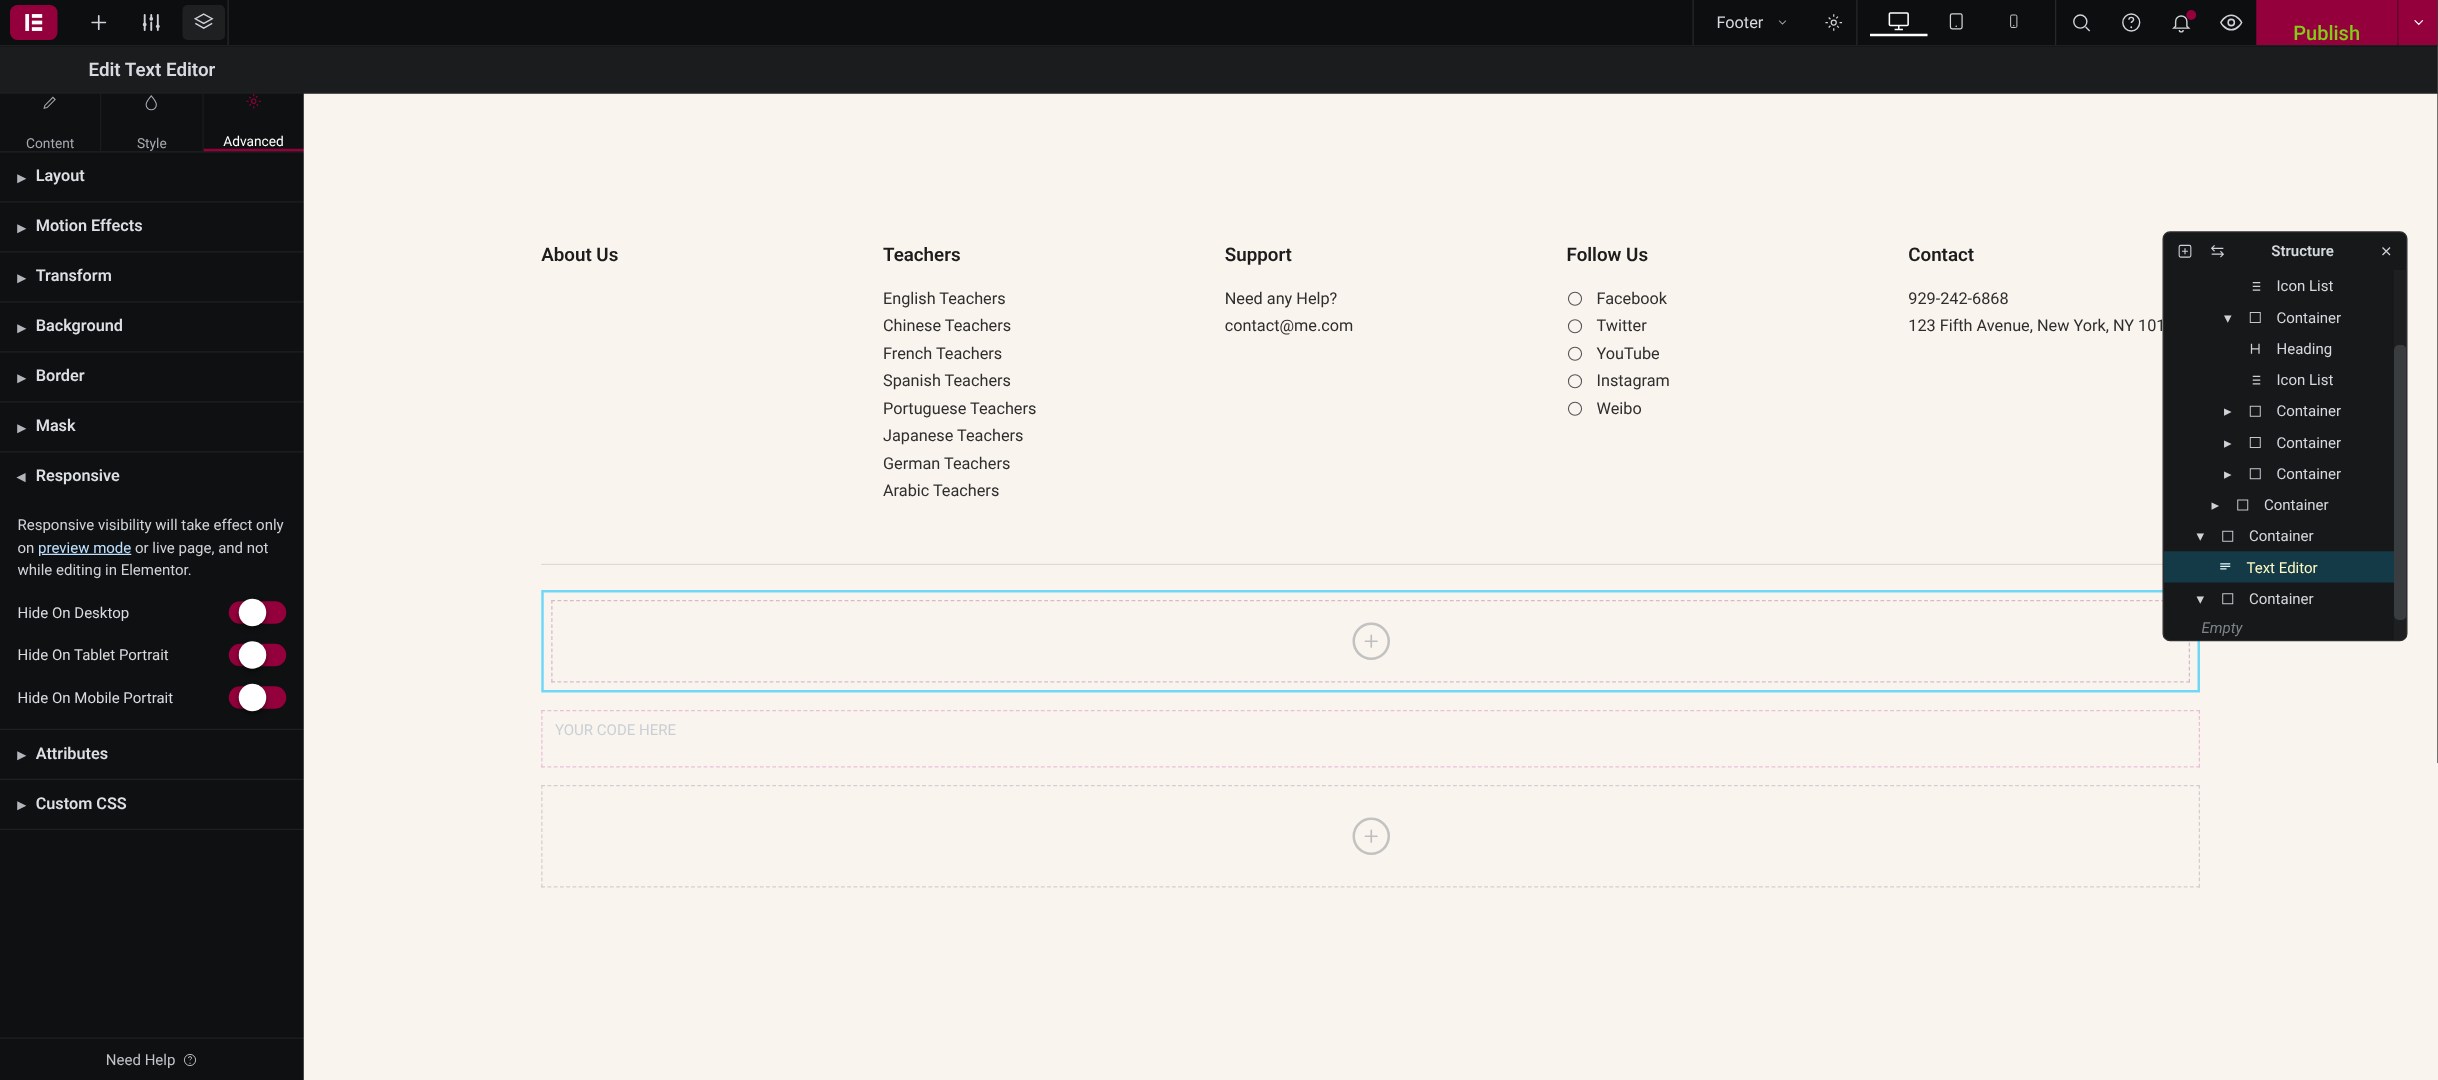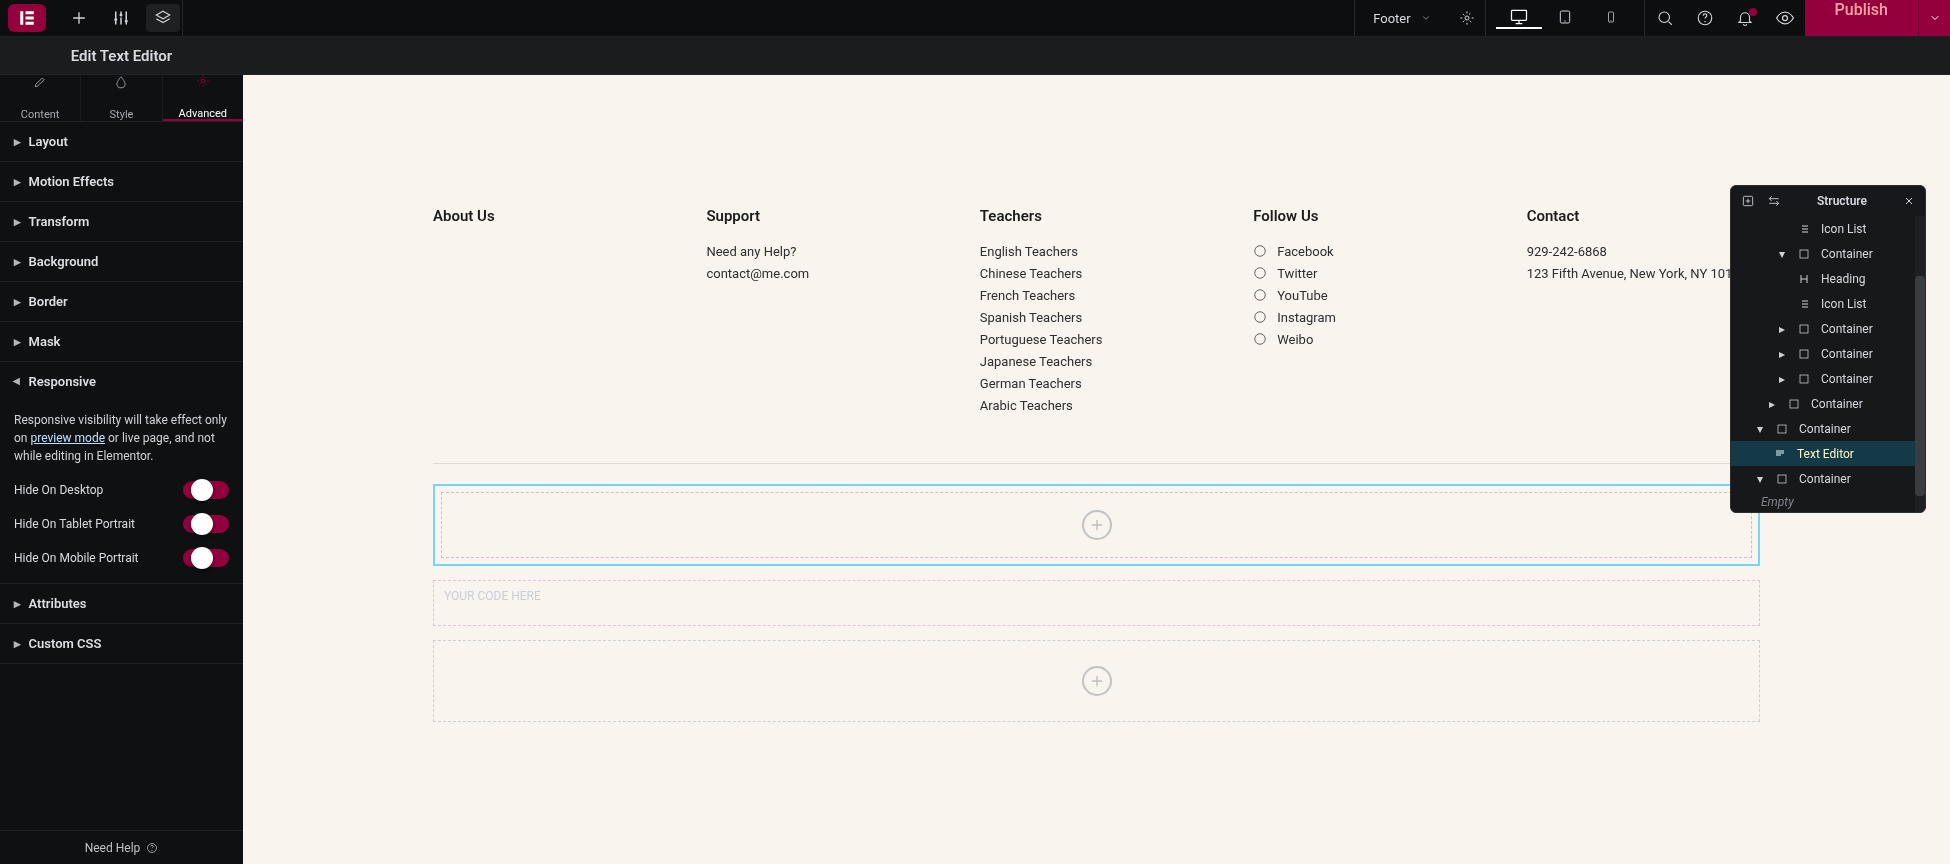--- a/index.html
+++ b/index.html
@@ -31,21 +31,21 @@
 .tb-page span{color:#d7dbe0}
 .tb-page .chev{color:#9aa0a6}
 .tb-gear{display:flex;align-items:center;padding:0 10px;height:100%}
 .tb-devices{display:flex;align-items:stretch;padding:0 10px}
 .tb-device{width:46px;display:flex;align-items:center;justify-content:center;border-bottom:2px solid transparent}
 .tb-device.active{border-bottom:2px solid #fff}
 .tb-right{display:flex;align-items:center;margin-left:auto;height:100%}
 .tb-ricon{width:40px;display:flex;align-items:center;justify-content:center;color:#cfd3d8;height:100%}
 .tb-notif{position:relative}
 .tb-notif .dot{position:absolute;top:8px;right:8px;width:8px;height:8px;border-radius:50%;background:var(--elementor-pink)}
-.tb-publish{background:var(--elementor-pink);color:#fca5a5;display:flex;align-items:flex-start;padding:0 30px;font-size:16px;font-weight:500;height:100%}
+.tb-publish{background:var(--elementor-pink);color:#84cc16;display:flex;align-items:flex-end;padding:0 30px;font-size:16px;font-weight:500;height:100%}
 .tb-publish-drop{background:var(--elementor-pink);color:#fff;display:flex;align-items:center;justify-content:center;width:32px;border-left:1px solid rgba(0,0,0,.25);height:100%}
 
 .ctxbar{height:38px;background:var(--elementor-darker);color:#d7dbe0;display:flex;align-items:center;border-bottom:1px solid #202224}
 .ctxbar .ctx-left{flex-basis:243px;display:flex;align-items:center;justify-content:center;font-weight:600;font-size:15px}
 
 .layout{display:flex;height:calc(100% - 75px)}
 .sidebar{width:243px;background:#0f1011;display:flex;flex-direction:column}
 .tabs{display:flex;height:47px;border-bottom:1px solid #202224}
 .tab{flex:1;display:flex;flex-direction:column;align-items:center;justify-content:center;gap:19px;color:#a5aab0;font-size:11px;border-right:1px solid #1a1c1e}
 .tab:last-child{border-right:none}
@@ -67,21 +67,21 @@
 .toggle span{color:#fff;font-size:10px;position:absolute;left:8px}
 .sidebar-footer{margin-top:auto;height:34px;display:flex;align-items:center;justify-content:center;gap:6px;color:#bfc4c9;font-size:12px;border-top:1px solid #1e2022}
 .panel-tab{position:absolute;left:243px;top:424px;width:14px;height:40px;background:#0f1011;border:1px solid #2a2c2e;border-left:none;border-radius:0 6px 6px 0;display:flex;align-items:center;justify-content:center}
 .panel-tab svg{color:#cfd3d8;width:8px;height:12px}
 
 .canvas-wrap{flex:1;background:var(--canvas-bg);position:relative;overflow:hidden}
 .canvas-inner{position:relative;width:100%;height:100%}
 
 .footer-cols{display:flex;gap:40px;padding:120px 190px 30px 190px;color:#444}
 .fc{flex:1}
-.fc h4{font-size:15px;font-weight:600;margin:12px 0 16px 0;color:#1c1c1c}
+.fc h4{font-size:15px;font-weight:600;margin:0 0 16px 0;color:#1c1c1c}
 .fc ul{list-style:none;margin:0;padding:0}
 .fc li{font-size:13px;line-height:22px;color:#2e2e2e}
 .fc.follow li{display:flex;align-items:center;gap:8px}
 .fc.follow li .fi{display:inline-flex;width:16px;height:16px;color:#555}
 .fc.contact .addr{font-size:13px;line-height:22px;color:#2e2e2e}
 hr.fsep{border:none;border-top:1px solid #e2d9d0;margin:16px 190px}
 
 .droparea{margin:20px 190px 14px 190px;height:82px;border:1px dashed #9d9d9d;position:relative}
 .droparea.selected{border:2px solid var(--structure-selected)}
 .droparea .dashedinner{position:absolute;inset:6px;border:1px dashed #c8b5c2;border-color:#d6b9cf}
@@ -363,37 +363,37 @@
   </div>
 
   <div class="canvas-wrap">
     <div class="canvas-inner">
 
       <div class="footer-cols">
         <div class="fc">
           <h4>About Us</h4>
         </div>
         <div class="fc">
-          <h4>Support</h4>
-          <ul id="support-list">
-              <li>Need any Help?</li>
-              <li>contact@me.com</li>
-            </ul>
-        </div>
-        <div class="fc">
           <h4>Teachers</h4>
           <ul id="teachers-list">
               <li>English Teachers</li>
               <li>Chinese Teachers</li>
               <li>French Teachers</li>
               <li>Spanish Teachers</li>
               <li>Portuguese Teachers</li>
               <li>Japanese Teachers</li>
               <li>German Teachers</li>
               <li>Arabic Teachers</li>
+            </ul>
+        </div>
+        <div class="fc">
+          <h4>Support</h4>
+          <ul id="support-list">
+              <li>Need any Help?</li>
+              <li>contact@me.com</li>
             </ul>
         </div>
         <div class="fc follow">
           <h4>Follow Us</h4>
           <ul id="follow-list">
               <li>
                 <span class="fi">
                   <svg width="14" height="14" viewBox="0 0 24 24">
                     <circle cx="12" cy="12" r="9" stroke="#555" stroke-width="1.5" fill="none"></circle>
                   </svg>

